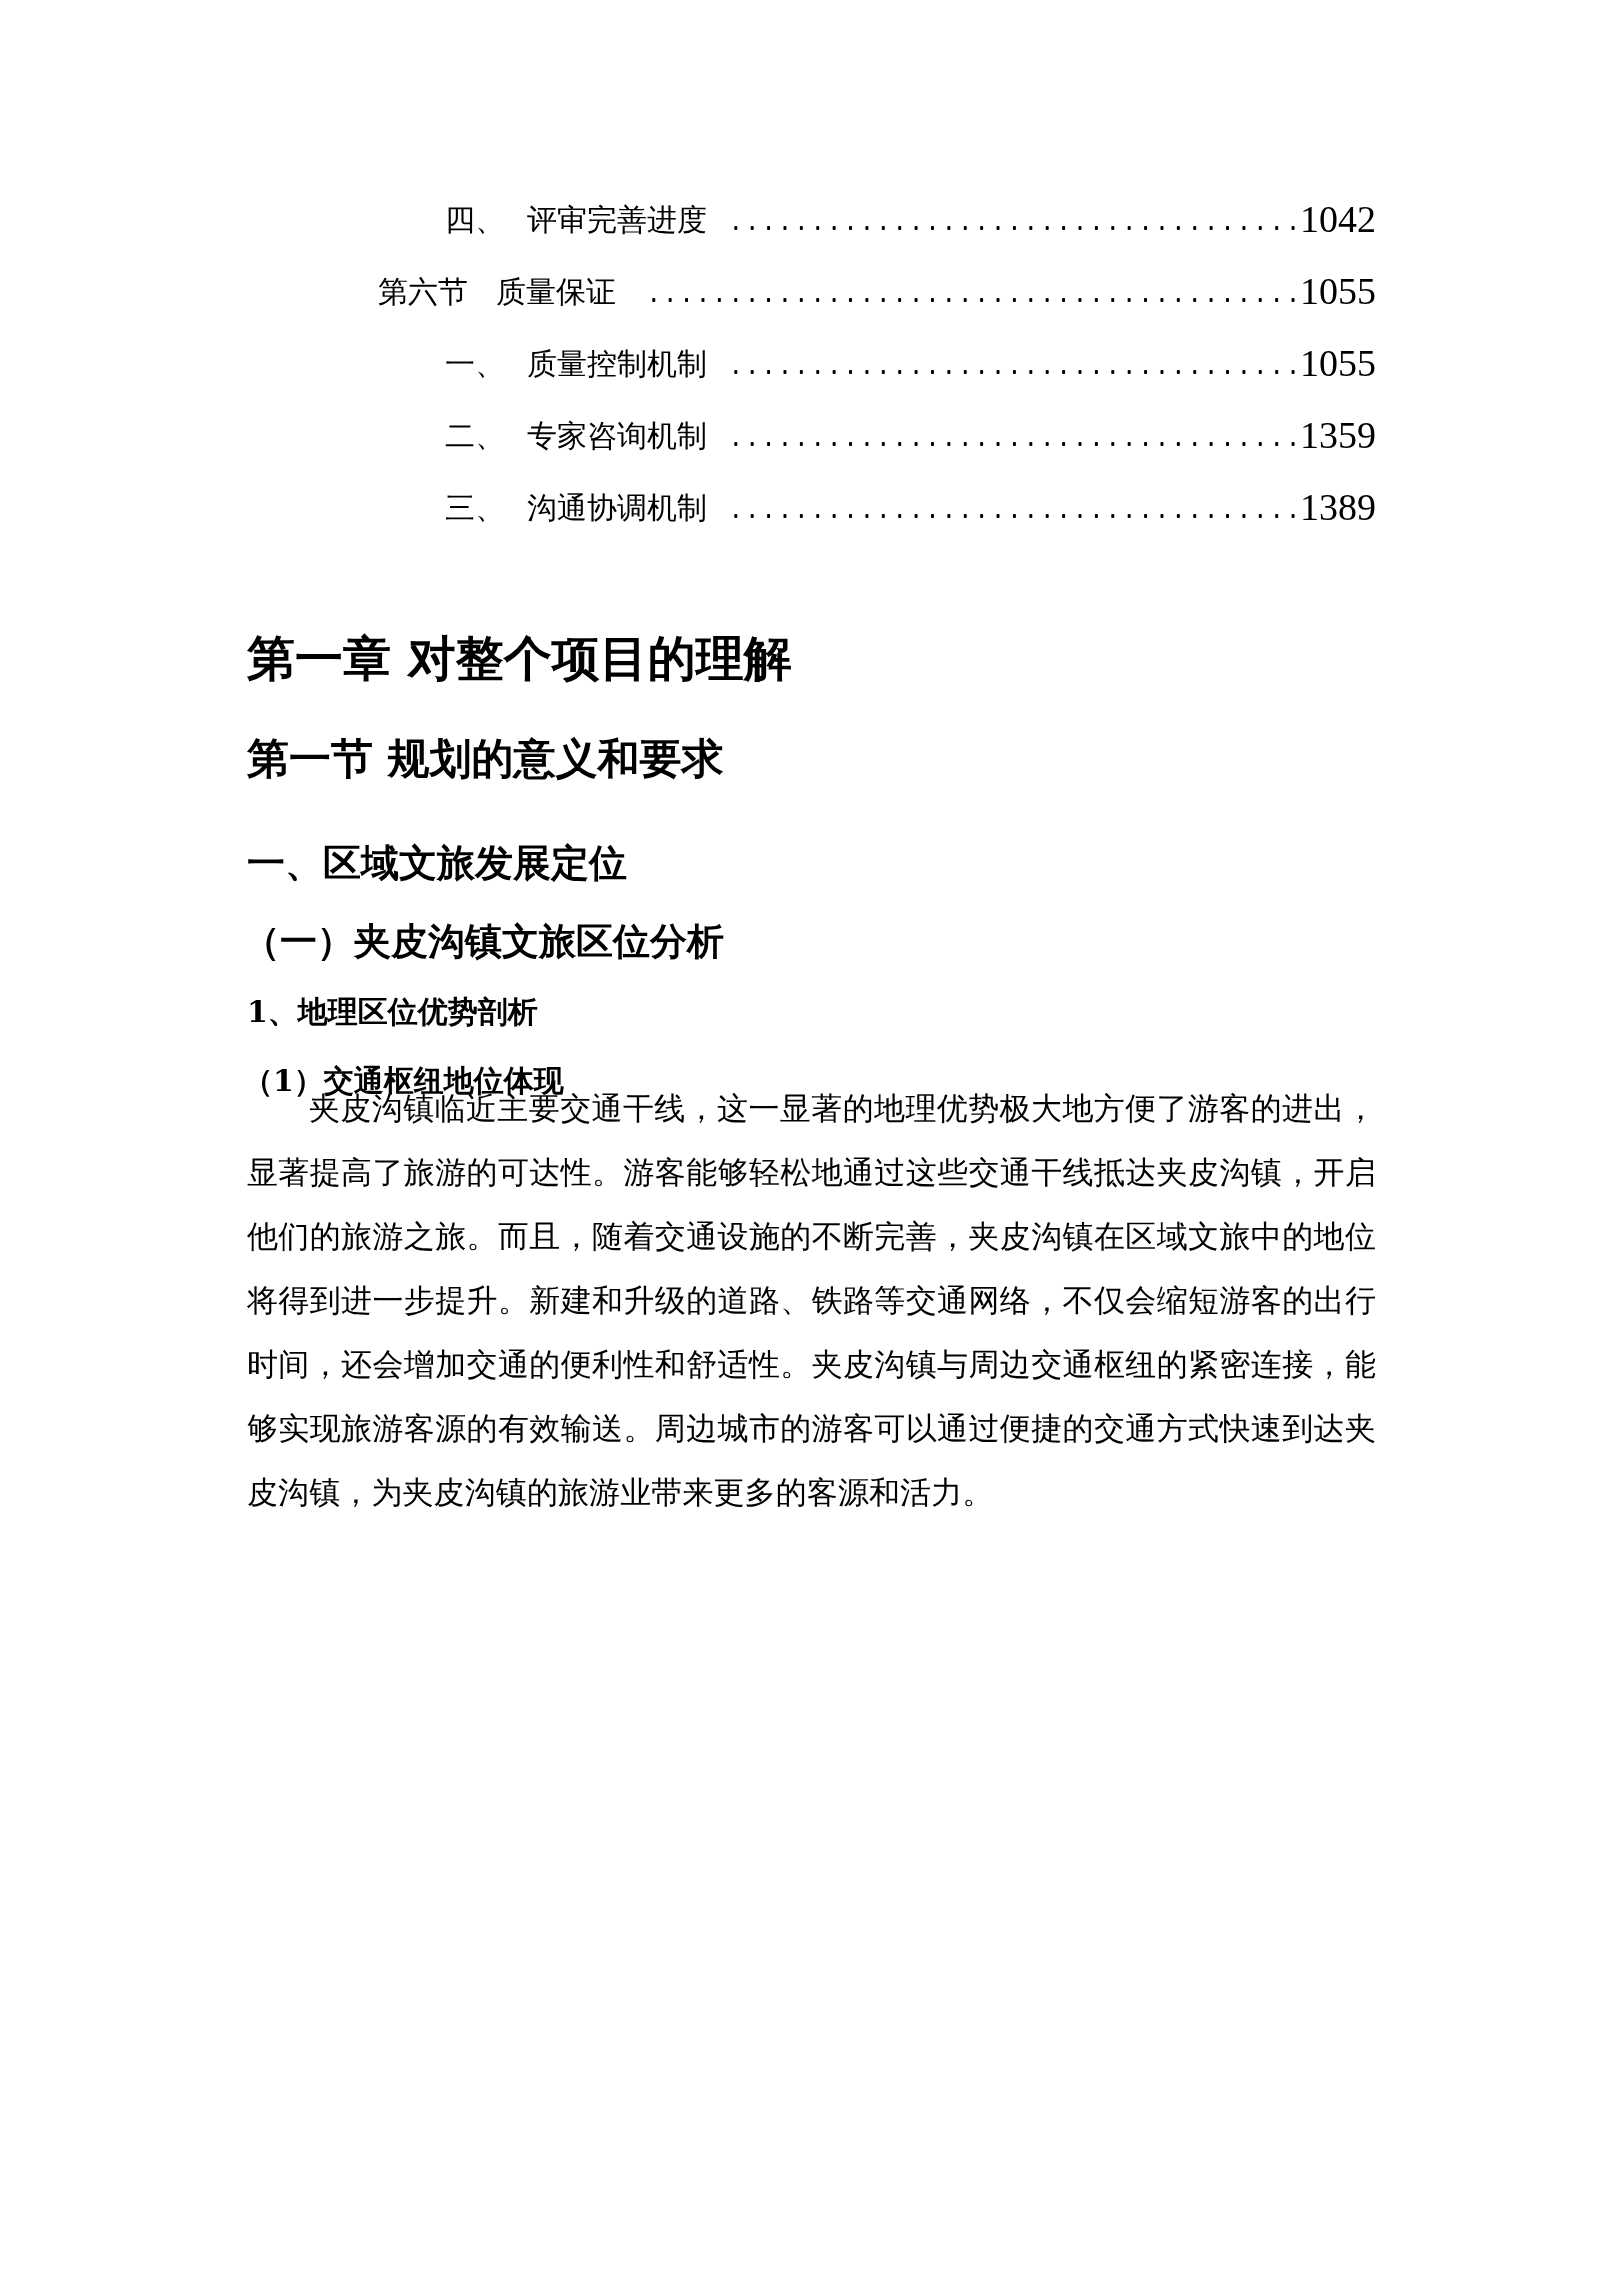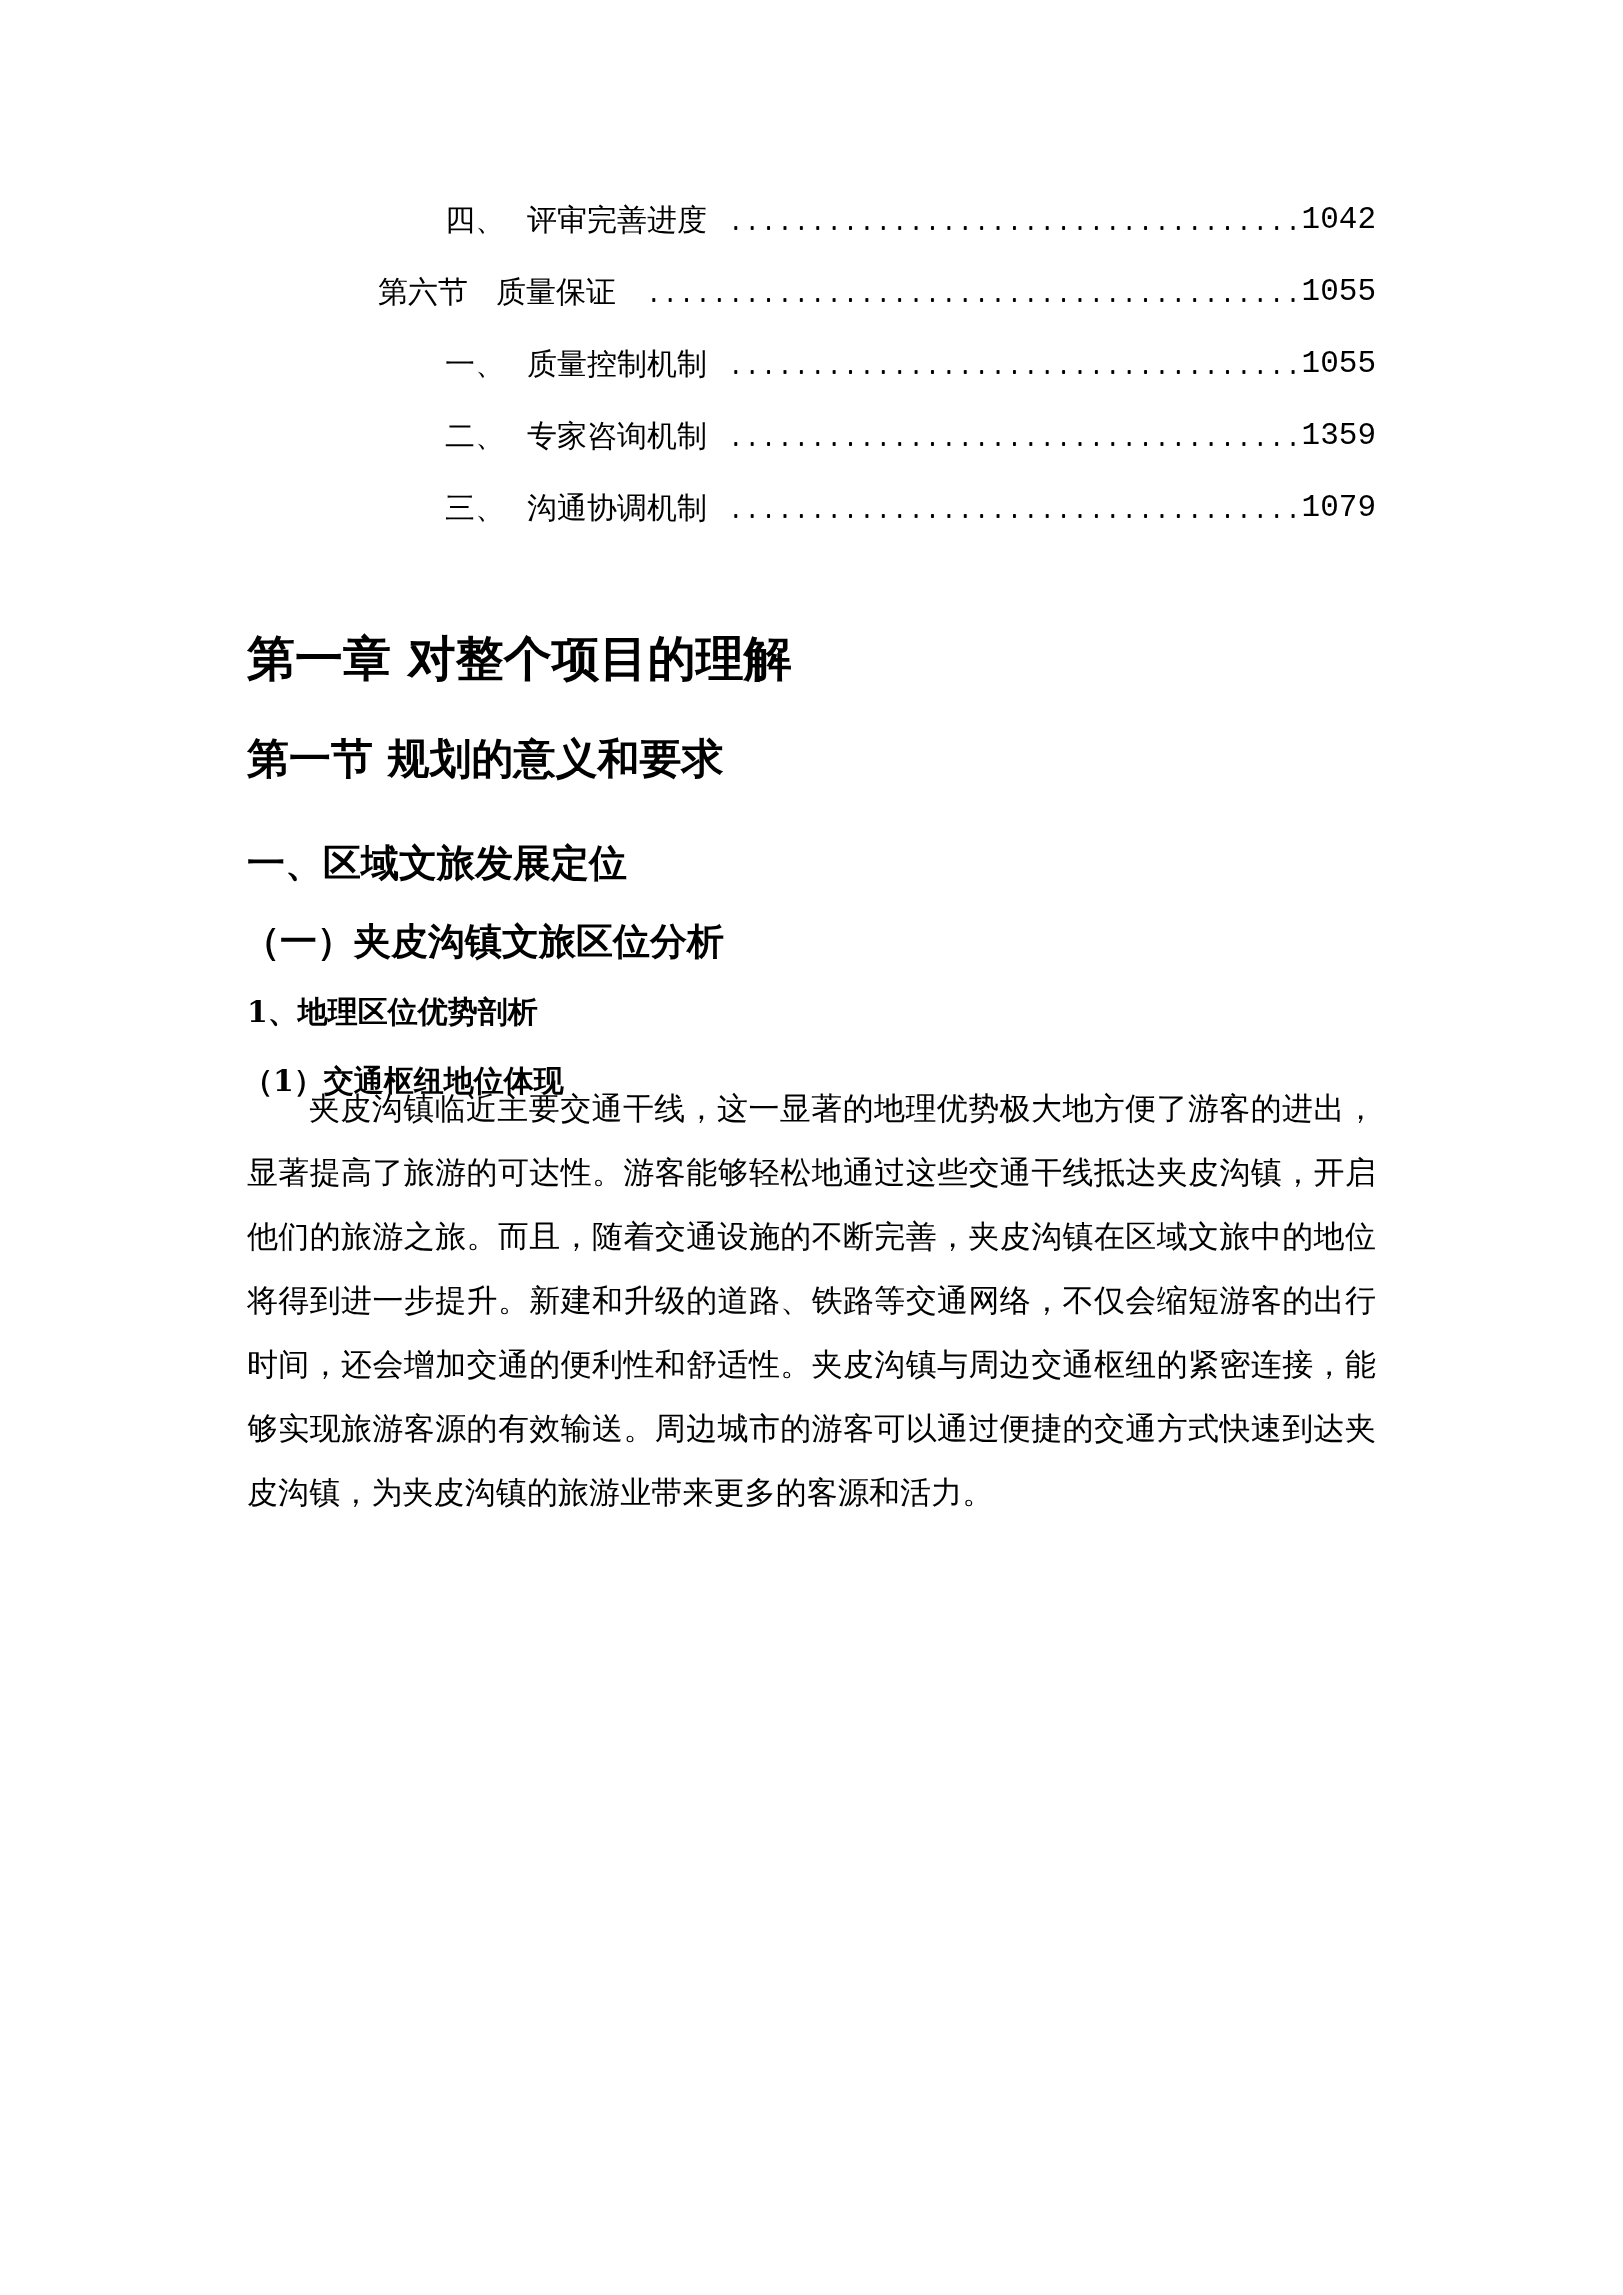--- a/index.html
+++ b/index.html
@@ -3,21 +3,21 @@
 <meta charset="utf-8">
 <style>
   html, body { margin: 0; padding: 0; background: #ffffff; }
   body { width: 1623px; height: 2295px; position: relative; overflow: hidden; color: #000000;
          font-family: "DejaVu Serif", "Liberation Serif", serif; }
   .page { position: absolute; left: 0; top: 0; width: 1623px; height: 2295px; background: #ffffff; }
 
   
   .toc-row { position: absolute; left: 0; width: 1623px; height: 39px; }
   .toc-num, .toc-title, .toc-page, .toc-dots { position: absolute; top: 0; font-size: 30px; line-height: 39px; white-space: nowrap; }
-  .toc-page { right: 247px; font-family: Liberation Mono, monospace; font-size: 31px; }
+  .toc-page { right: 247px; font-family: Liberation Serif, serif; font-size: 38px; }
   .toc-dots { overflow: hidden; height: 39px; }
   .toc-dots .dotline { position: absolute; left: 0; bottom: 9.2px; height: 3.9px; width: 100%;
       background-image: radial-gradient(circle, #000 1.7px, transparent 2px);
       background-size: 16.4px 3.9px; background-repeat: repeat-x; background-position: 2.6px 0; }
 
   
   .h { position: absolute; left: 247px; white-space: nowrap; margin: 0; }
   .h-chapter { font-family: "DejaVu Sans", sans-serif; font-weight: bold; font-size: 48px; line-height: 59px; }
   .h-section { font-family: "DejaVu Sans", sans-serif; font-weight: bold; font-size: 42px; line-height: 52px; }
   .h-sub1 { font-family: "DejaVu Sans", sans-serif; font-weight: bold; font-size: 38px; line-height: 48px; }
@@ -70,21 +70,21 @@
       </span>
     <span class="toc-page">1359</span>
   </div>
 
   <div class="toc-row" style="top:488px;">
     <span class="toc-num" style="left:445px;">三、</span>
     <span class="toc-title" style="left:527px;">沟通协调机制</span>
     <span class="toc-dots" style="left:725px; width:571px;">
         <span class="dotline"></span>
       </span>
-    <span class="toc-page">1079</span>
+    <span class="toc-page">1389</span>
   </div>
 
   <h1 class="h h-chapter" style="top:629px;">第一章  对整个项目的理解</h1>
   <h2 class="h h-section" style="top:733px;">第一节  规划的意义和要求</h2>
   <h3 class="h h-sub1" style="top:839px;">一、区域文旅发展定位</h3>
   <h4 class="h h-sub2" style="top:918px; left:243px;text-align:right;">（一）夹皮沟镇文旅区位分析</h4>
   <h5 class="h h-sub3" style="top:992px;">1、地理区位优势剖析</h5>
   <h6 class="h h-sub4" style="top:1061px; left:243px;text-align:center;">（1）交通枢纽地位体现</h6>
 
   <p class="body-para" style="top:1076px;">夹皮沟镇临近主要交通干线，这一显著的地理优势极大地方便了游客的进出，显著提高了旅游的可达性。游客能够轻松地通过这些交通干线抵达夹皮沟镇，开启他们的旅游之旅。而且，随着交通设施的不断完善，夹皮沟镇在区域文旅中的地位将得到进一步提升。新建和升级的道路、铁路等交通网络，不仅会缩短游客的出行时间，还会增加交通的便利性和舒适性。夹皮沟镇与周边交通枢纽的紧密连接，能够实现旅游客源的有效输送。周边城市的游客可以通过便捷的交通方式快速到达夹皮沟镇，为夹皮沟镇的旅游业带来更多的客源和活力。</p>

